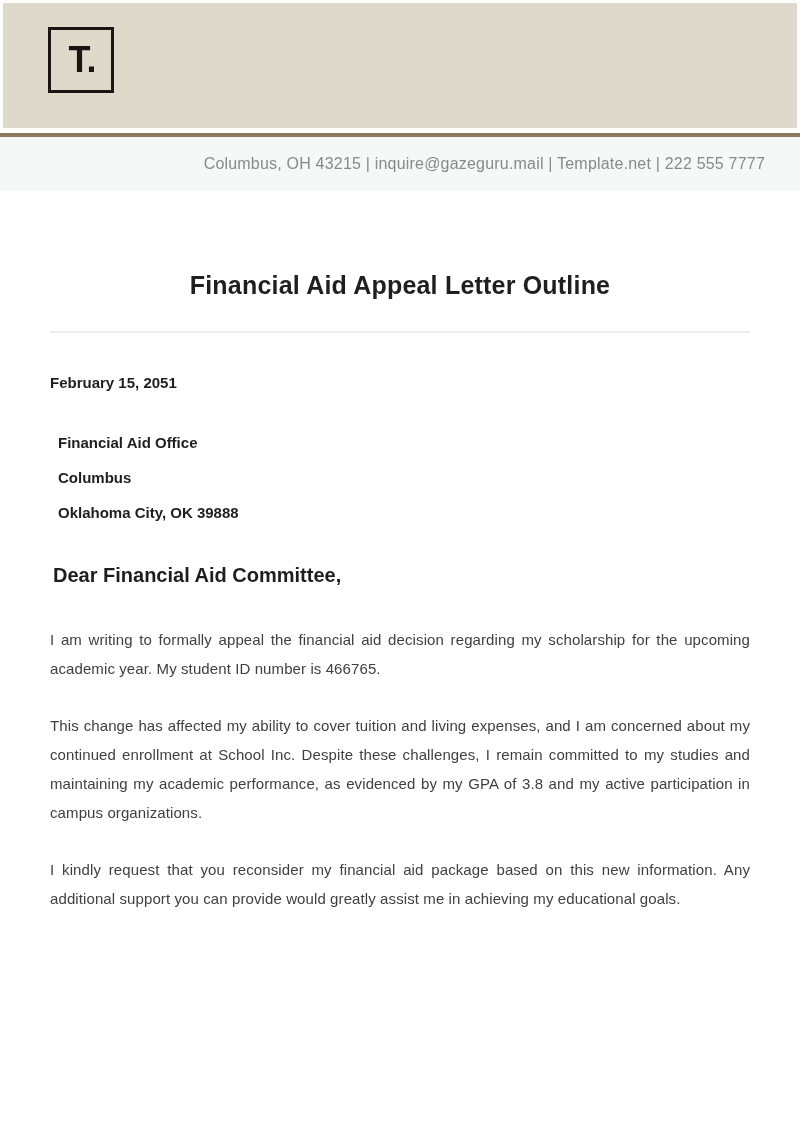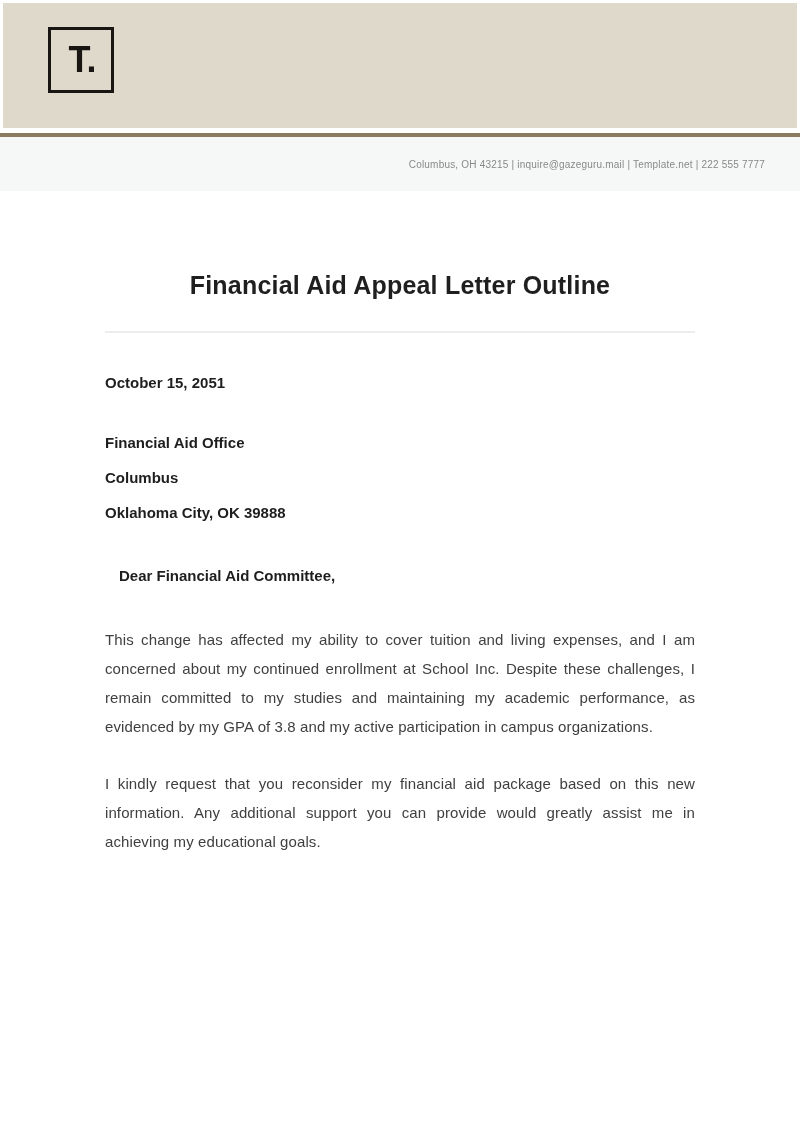--- a/index.html
+++ b/index.html
@@ -59,28 +59,28 @@
 
   .contact-bar {
     height: 54px;
     background: var(--contact_bar_bg);
     display: flex;
     align-items: center;
     justify-content: flex-end;
     padding-right: 35px;
   }
   .contact-text {
-    font-size: 10px;
+    font-size: 16px;
     color: var(--contact_text);
     letter-spacing: 0.2px;
     white-space: nowrap;
     text-align: center;
   }
 
-  .letter { padding: 0 105px; }
+  .letter { padding: 0 50px; }
 
   .title {
     margin: 79px 0 0 0;
     text-align: center;
     font-size: 25px;
     line-height: 30px;
     font-weight: 700;
     color: var(--title_text);
     letter-spacing: 0.2px;
   }
@@ -91,33 +91,33 @@
   }
 
   .date {
     margin: 40px 0 0 0;
     font-size: 15px;
     line-height: 19px;
     font-weight: 700;
     color: var(--heading_text);
   }
 
-  .recipient { margin-top: 41px; }
+  .recipient { margin-top: 41px; margin-left: 8px; }
   .recipient-line {
     margin: 0 0 16px 0;
     font-size: 15px;
     line-height: 19px;
     font-weight: 700;
     color: var(--heading_text);
   }
   .recipient-line:last-child { margin-bottom: 0; }
 
   .salutation {
-    margin: 44px 0 0 14px;
-    font-size: 15px;
+    margin: 44px 0 0 3px;
+    font-size: 20px;
     line-height: 19px;
     font-weight: 700;
     color: var(--heading_text);
   }
 
   .paragraphs { margin-top: 40px; }
   .body-p {
     margin: 0 0 28px 0;
     font-size: 15px;
     line-height: 29px;
@@ -143,29 +143,30 @@
   <div class="contact-bar">
     <span class="contact-text">Columbus, OH 43215 | inquire@gazeguru.mail | Template.net | 222 555 7777</span>
   </div>
 
   <main class="letter">
 
     <h1 class="title">Financial Aid Appeal Letter Outline</h1>
 
     <hr class="title-rule">
 
-    <p class="date">October 15, 2051</p>
+    <p class="date">February 15, 2051</p>
 
     <div class="recipient">
       <p class="recipient-line">Financial Aid Office</p>
       <p class="recipient-line">Columbus</p>
       <p class="recipient-line">Oklahoma City, OK 39888</p>
     </div>
 
     <p class="salutation">Dear Financial Aid Committee,</p>
 
     <div class="paragraphs">
+      <p class="body-p">I am writing to formally appeal the financial aid decision regarding my scholarship for the upcoming academic year. My student ID number is 466765.</p>
       <p class="body-p">This change has affected my ability to cover tuition and living expenses, and I am concerned about my continued enrollment at School Inc. Despite these challenges, I remain committed to my studies and maintaining my academic performance, as evidenced by my GPA of 3.8 and my active participation in campus organizations.</p>
       <p class="body-p">I kindly request that you reconsider my financial aid package based on this new information. Any additional support you can provide would greatly assist me in achieving my educational goals.</p>
     </div>
 
   </main>
 </div>
 
 </body></html>

